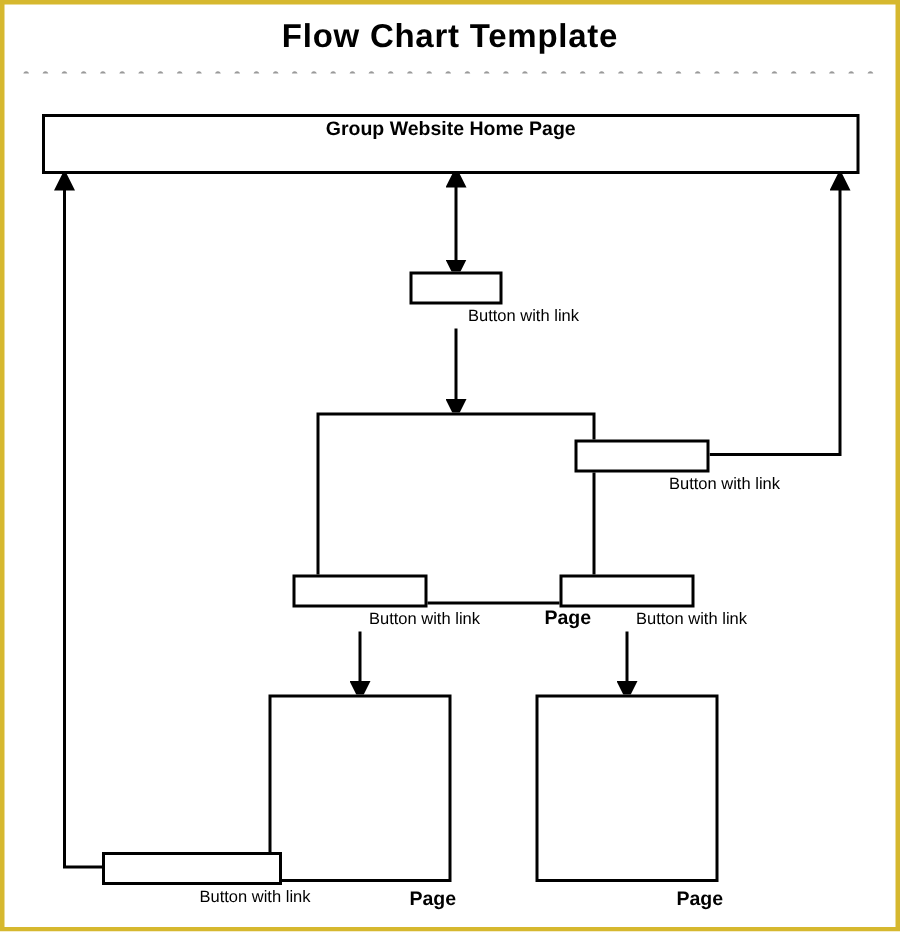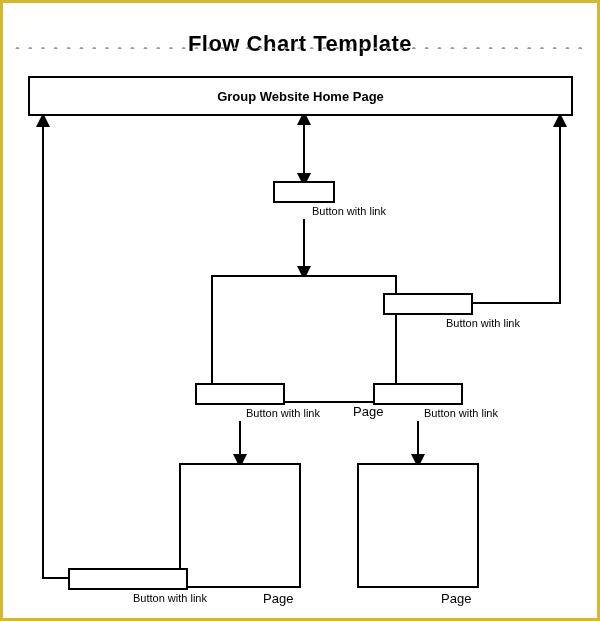--- a/index.html
+++ b/index.html
@@ -20,57 +20,57 @@
   }
   .title {
     position: absolute;
     top: 8px;
     left: 0;
     right: 0;
     text-align: center;
     font-size: 22px;
     font-weight: 700;
     letter-spacing: 0.5px;
-    margin-top: 20px;
   }
   .dots {
     position: absolute;
     top: 38px;
     left: 12px;
     right: 12px;
     height: 8px;
     color: #9a9a9a;
     font-size: 14px;
     letter-spacing: 2px;
     white-space: nowrap;
     overflow: hidden;
   }
   .box {
     position: absolute;
     background: #fff;
     border: 2px solid #000;
     box-sizing: border-box;
     display: flex;
-    align-items: center;
+    align-items: flex-start;
     justify-content: center;
     font-size: 13px;
     font-weight: 700;
   }
   .smallbox {
     font-weight: 400;
   }
   .label {
     position: absolute;
     font-size: 11px;
     white-space: nowrap;
     padding-left: 45px;
   }
   .page-label {
-    font-weight: 400;
+    font-weight: 700;
     font-size: 13px;
+    margin-left: 10px;
   }
   svg.lines {
     position: absolute;
     left: 0;
     top: 0;
     width: 600px;
     height: 621px;
     pointer-events: none;
   }
 </style>

